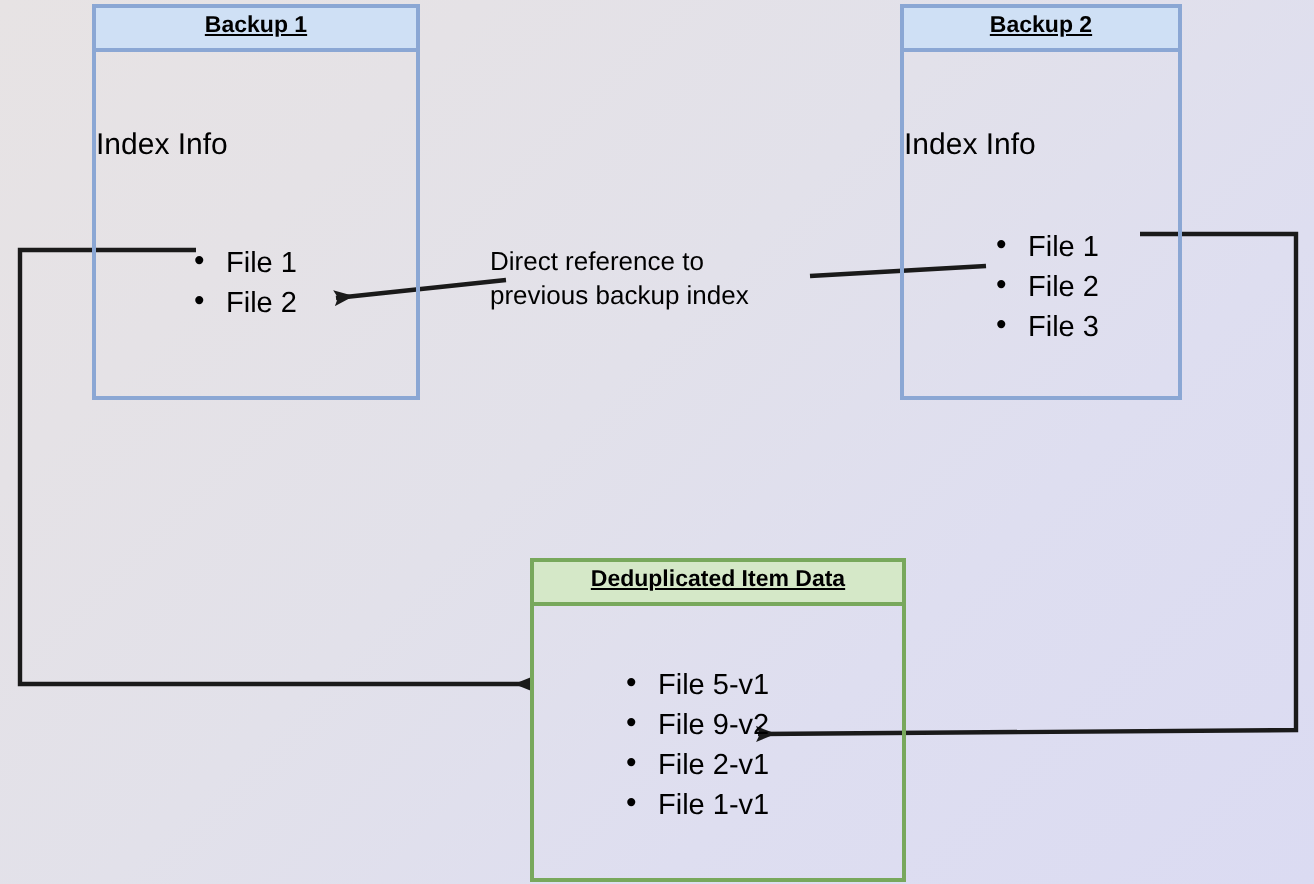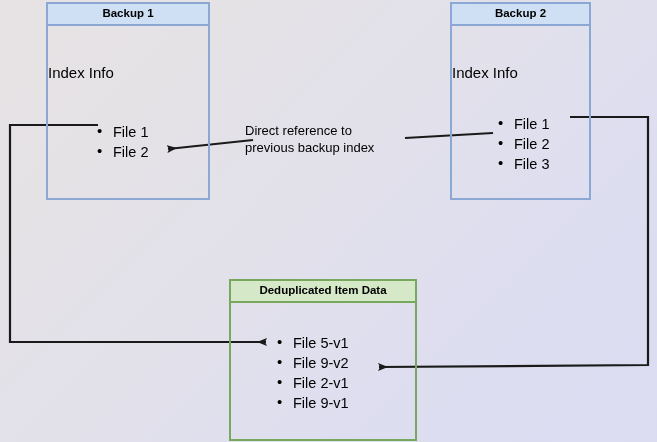--- a/index.html
+++ b/index.html
@@ -16,23 +16,25 @@
     position: relative;
     width: 657px;
     height: 442px;
     background: linear-gradient(135deg, #e7e3e4 0%, #e5e2e6 22%, #e2e1ea 45%, #dedef0 70%, #dbdbf2 100%);
   }
   .box {
     position: absolute;
     box-sizing: border-box;
     border: 2px solid #8ba7d4;
     background: transparent;
+    text-decoration: underline;
   }
   .box.green {
     border-color: #78a85c;
+    margin-left: 36px;
   }
   .box-header {
     box-sizing: border-box;
     height: 22px;
     line-height: 19px;
     text-align: center;
     font-size: 11.5px;
     font-weight: bold;
     color: #000;
     background: #cfe0f5;
@@ -142,21 +144,21 @@
     </div>
   </div>
 
   <div class="box green" style="left:229px; top:279px; width:188px; height:162px;">
     <div class="box-header">Deduplicated Item Data</div>
     <div class="box-body">
       <ul class="file-list" style="left:44px; top:30px;">
         <li>File 5-v1</li>
         <li>File 9-v2</li>
         <li>File 2-v1</li>
-        <li>File 9-v1</li>
+        <li>File 1-v1</li>
       </ul>
     </div>
   </div>
 
   <div class="center-label" style="left:245px; top:122px; width:166px;">Direct reference to
 previous backup index</div>
 
 </div>
 
 </body></html>

